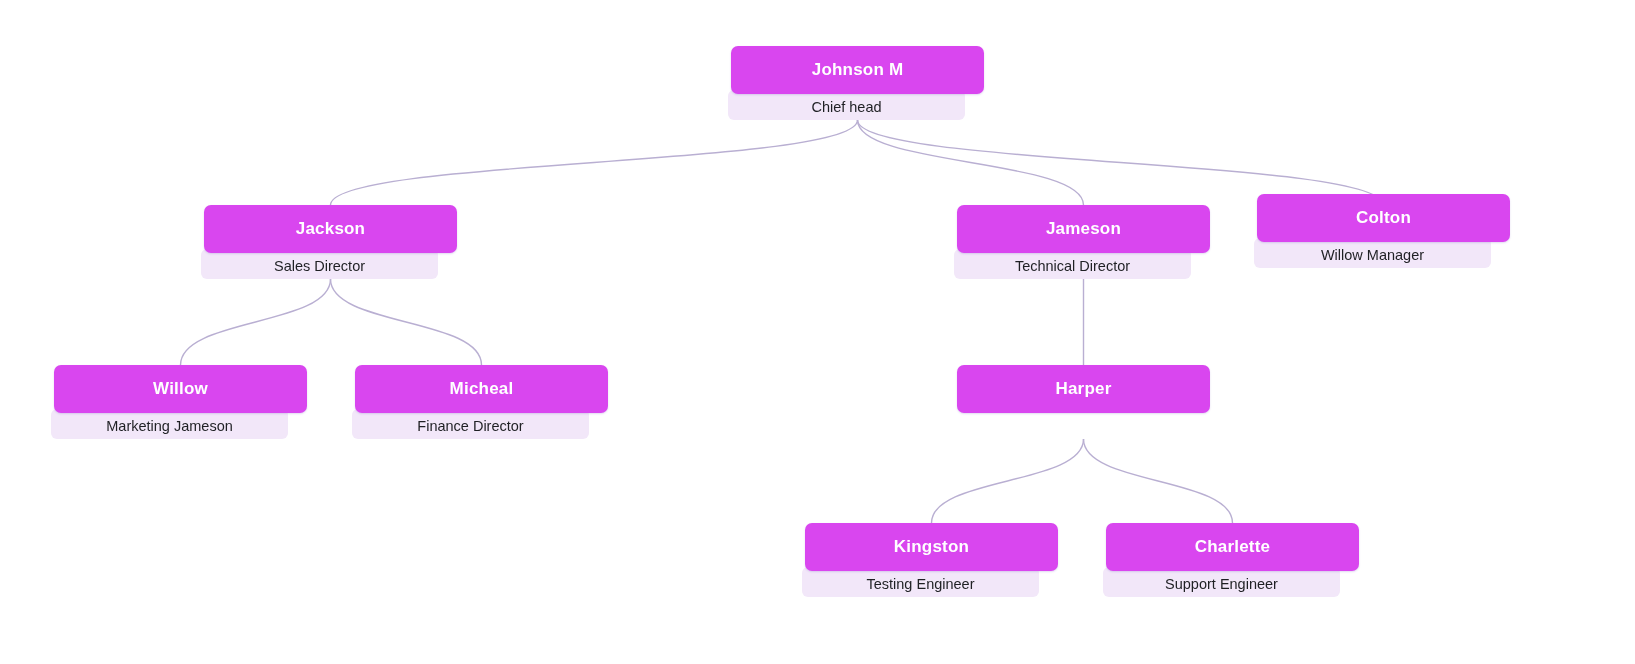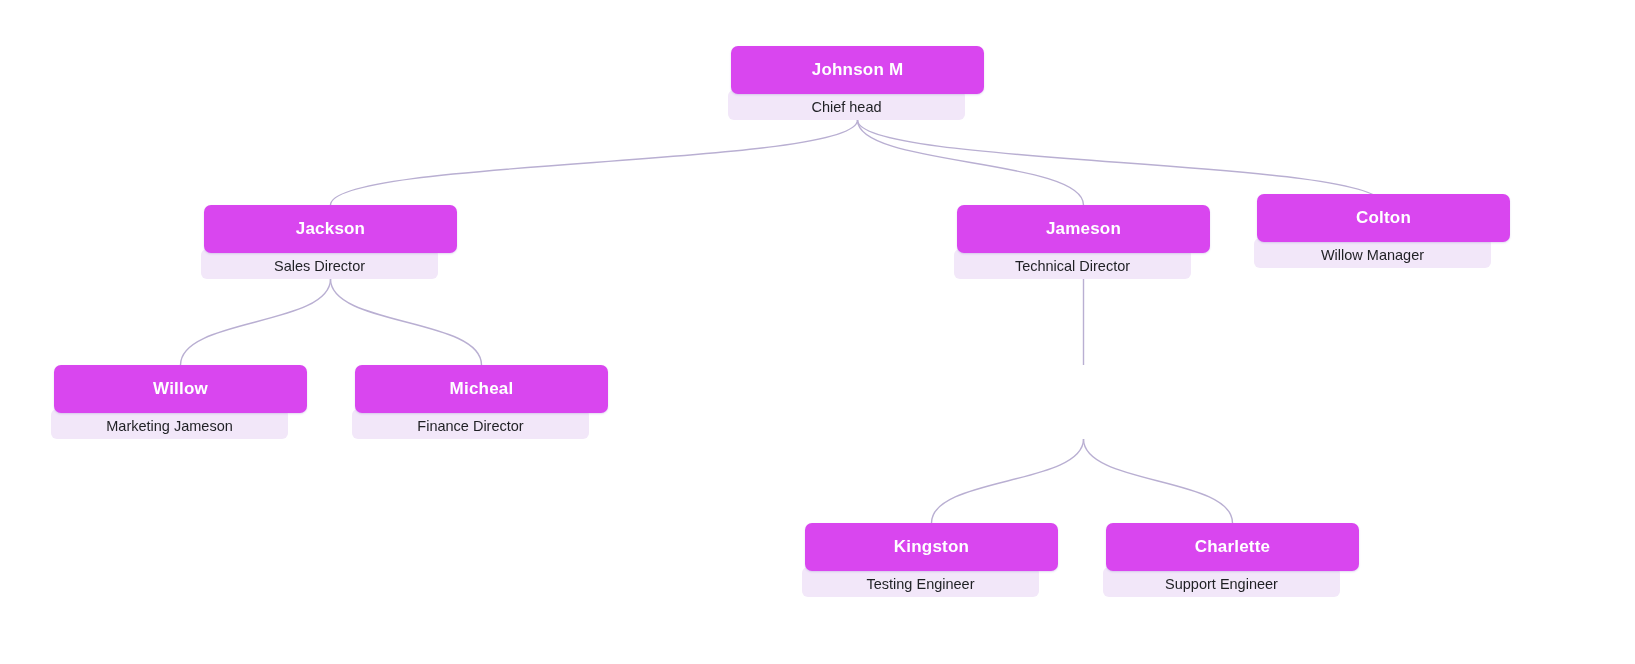--- a/index.html
+++ b/index.html
@@ -97,20 +97,21 @@
       </div>
       <div class="org-node" style="left: 54px; top: 365px;">
         <div class="node-header">Willow</div>
         <div class="node-subtitle">Marketing Jameson</div>
       </div>
       <div class="org-node" style="left: 355px; top: 365px;">
         <div class="node-header">Micheal</div>
         <div class="node-subtitle">Finance Director</div>
       </div>
       <div class="org-node" style="left: 957px; top: 365px;">
+        <div class="node-header">Harper</div>
       </div>
       <div class="org-node" style="left: 805px; top: 523px;">
         <div class="node-header">Kingston</div>
         <div class="node-subtitle">Testing Engineer</div>
       </div>
       <div class="org-node" style="left: 1106px; top: 523px;">
         <div class="node-header">Charlette</div>
         <div class="node-subtitle">Support Engineer</div>
       </div>
     </div>

